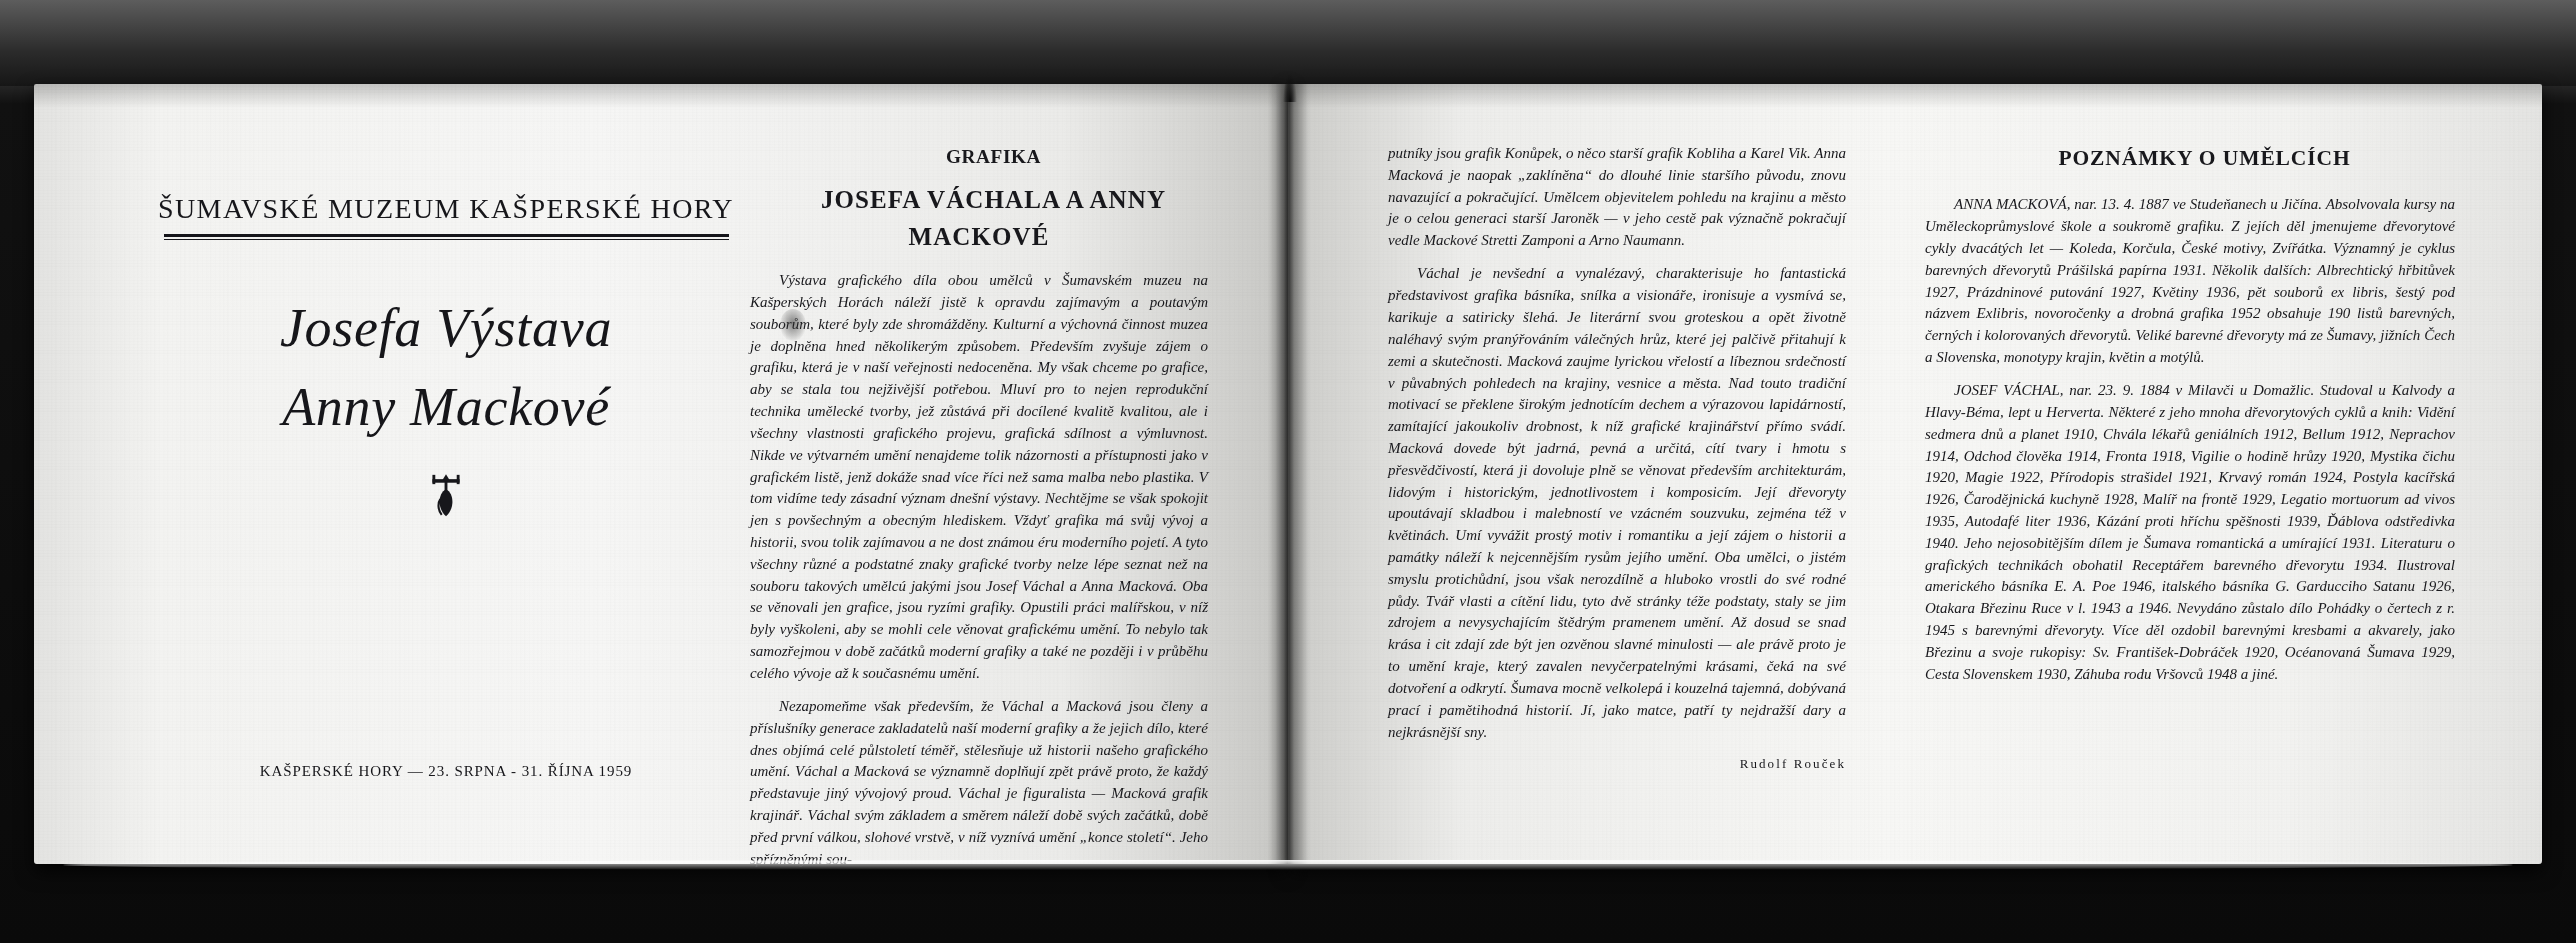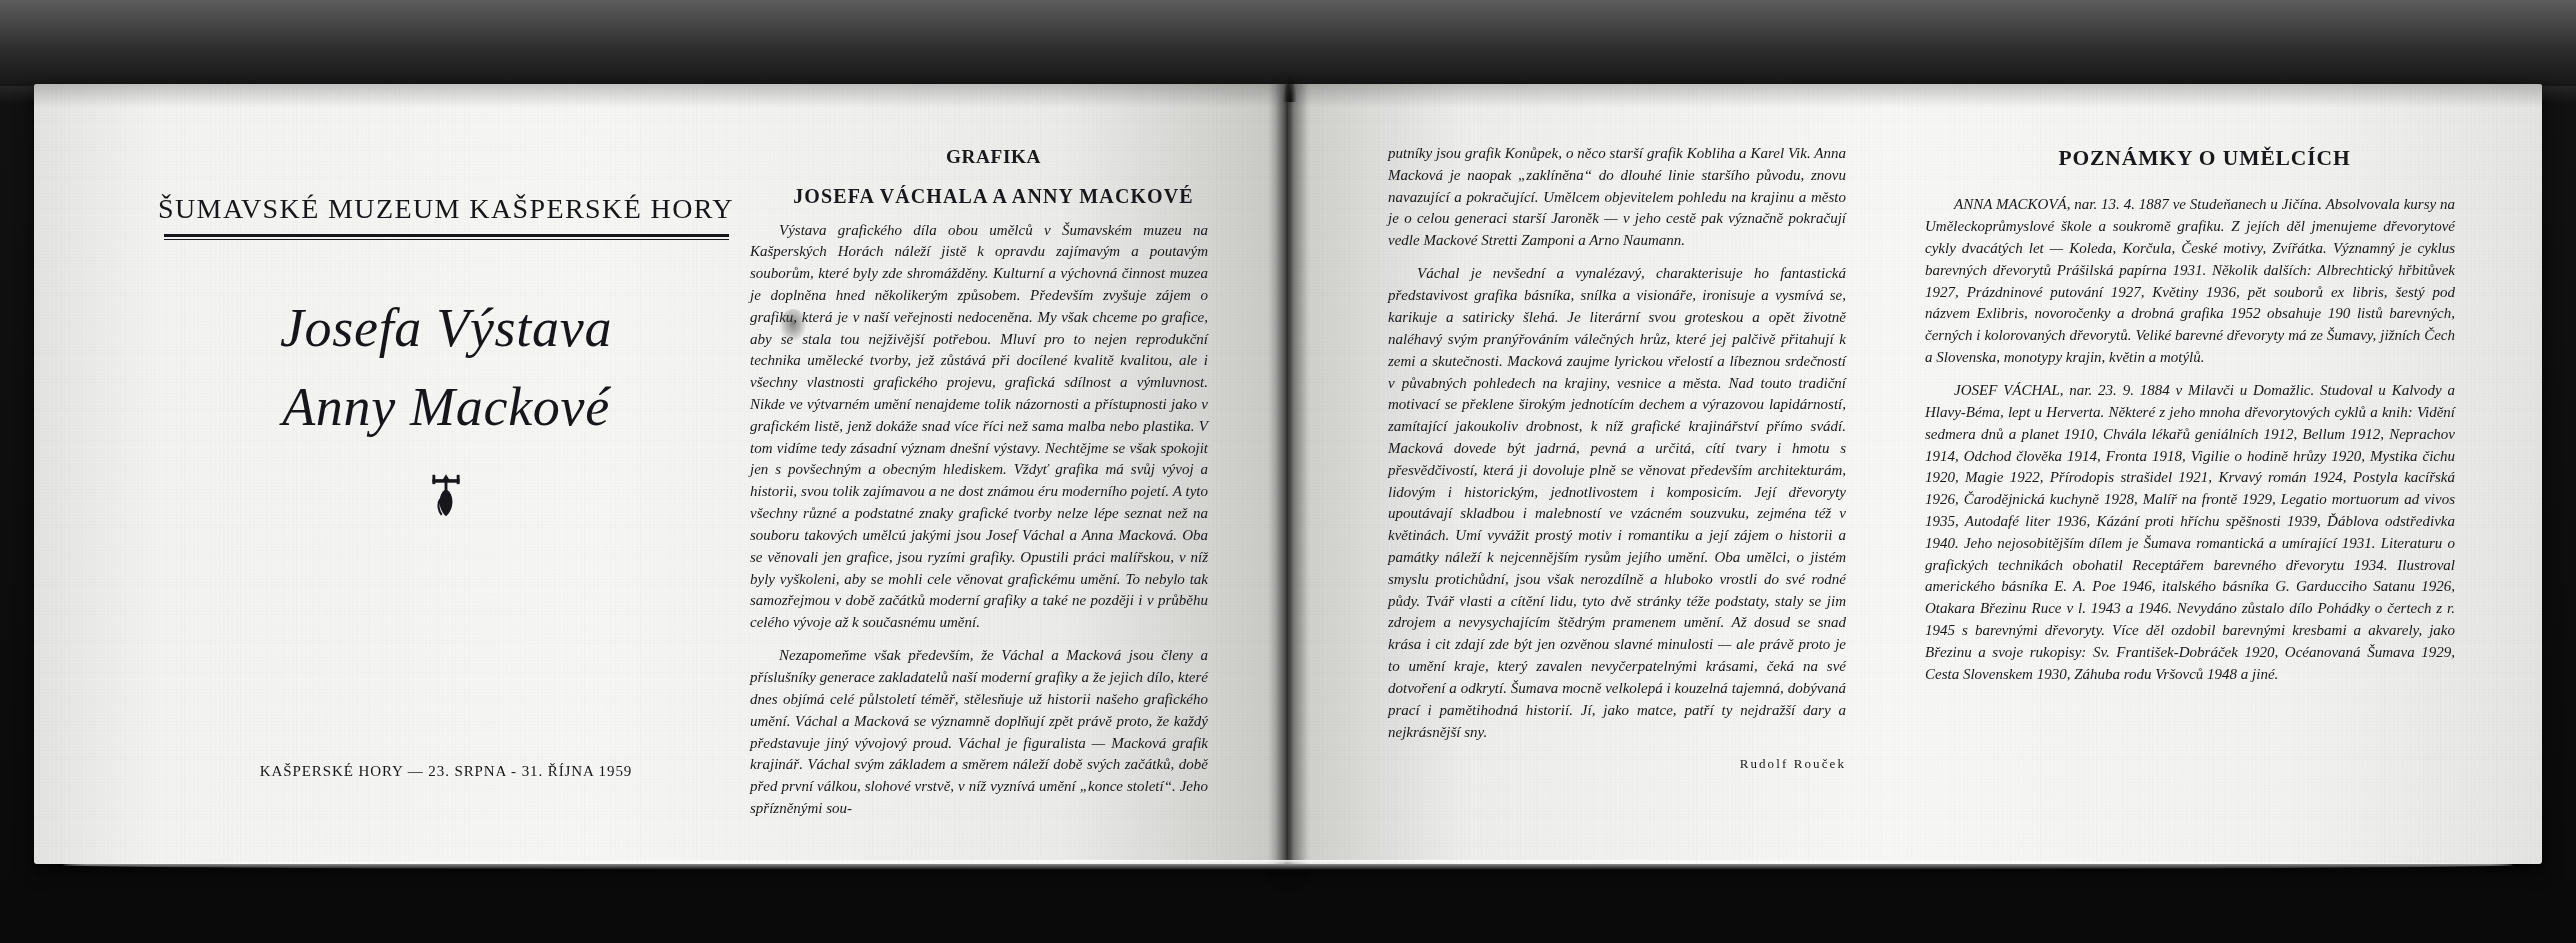--- a/index.html
+++ b/index.html
@@ -125,21 +125,21 @@
     line-height:1.455;
     hyphens:none;
   }
   .textcol p{margin:0 0 11.4px 0;text-indent:29px;}
   .textcol p.noindent{text-indent:0;}
   .colhead{
     text-align:center;font-style:normal;font-weight:bold;
     letter-spacing:0.6px;margin:0 0 4.3px 0;text-indent:0;
   }
   .colhead.big{font-size:19.3px;}
-  .colhead.wide{font-size:20px;letter-spacing:1.1px;margin-bottom:8px;}
+  .colhead.wide{font-size:25px;letter-spacing:1.1px;margin-bottom:15px;}
   .signature{
     text-align:right;font-style:normal;font-size:13px;letter-spacing:2.1px;
     margin-top:4.3px;
   }
 
   .col2{left:716px;width:458px;}
   .col3{left:1342px;width:458px;}
   .col4{left:1878px;width:530px;}
   .col4 .colhead{font-size:21.5px;letter-spacing:0.9px;margin-bottom:20px;}
 

